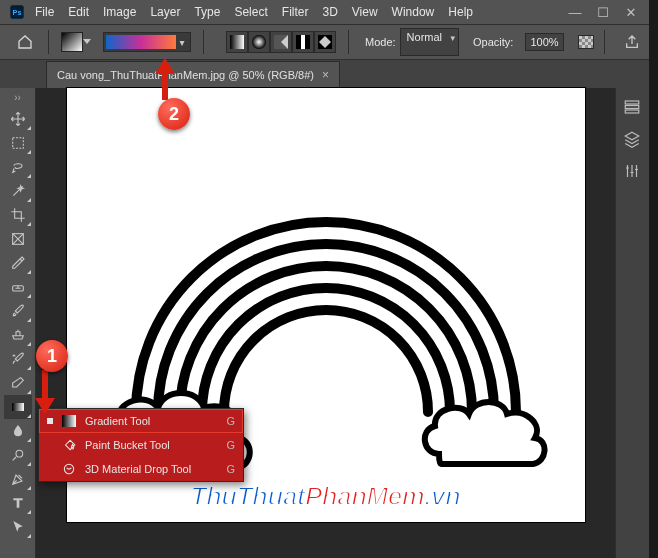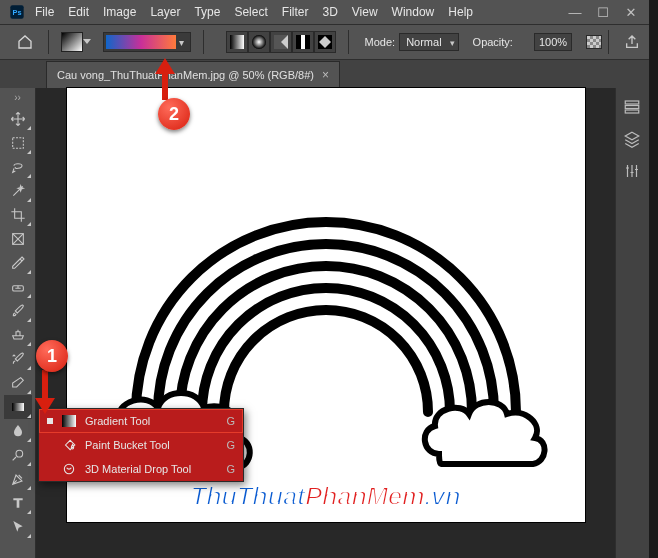--- a/index.html
+++ b/index.html
@@ -17,24 +17,24 @@
   .optionsbar { height:36px; background:#535353; border-top:1px solid #2e2e2e; border-bottom:1px solid #2e2e2e; display:flex; align-items:center; padding:0 6px 0 14px; gap:6px; color:#e6e6e6; font-size:11px; position:relative; }
   .opt-icon { width:22px; height:22px; display:flex; align-items:center; justify-content:center; color:#c8c8c8; }
   .grad-preset { width:22px; height:20px; background:linear-gradient(135deg,#000,#fff); border:1px solid #222; display:inline-block; position:relative; }
   .grad-preset::after{content:"";position:absolute;right:-9px;top:6px;border-left:4px solid transparent;border-right:4px solid transparent;border-top:5px solid #c8c8c8;}
   .grad-editor-wrap{ margin-left:14px; width:88px; height:20px; display:flex; align-items:center; border:1px solid #2a2a2a; background:#3a3a3a; padding:2px; }
   .grad-editor { flex:1; height:100%; background:linear-gradient(90deg,#1066c9 0%,#c82f99 50%,#ff7a3b 100%); }
   .grad-editor-wrap .chev{ width:12px; text-align:center; color:#c8c8c8; font-size:10px;}
   .grad-types { display:flex; gap:0; margin-left:10px; }
   .grad-types span{ width:22px; height:22px; border:1px solid #2a2a2a; display:flex; align-items:center; justify-content:center; background:#424242;}
   .mode-wrap{ margin-left:4px; display:flex; align-items:center; gap:4px;}
-  .mode-select{ background:#424242; border:1px solid #2a2a2a; color:#e6e6e6; font-size:11px; padding:2px 16px 2px 6px; position:relative;}
+  .mode-select{ background:#424242; border:1px solid #2a2a2a; color:#e6e6e6; font-size:11px; padding:2px 16px 12px 6px; position:relative;}
   .mode-select .chev{ position:absolute; right:3px; top:4px; font-size:9px; color:#c8c8c8;}
   .opacity-wrap{ margin-left:8px; display:flex; align-items:center; gap:12px;}
-  .opacity-val{ background:#424242; border:1px solid #2a2a2a; padding:2px 4px; font-size:11px; position:relative;margin-left:9px;}
+  .opacity-val{ background:#424242; border:1px solid #2a2a2a; padding:2px 4px; font-size:11px; position:relative;}
   .opacity-chk{ width:16px; height:14px; border:1px solid #2a2a2a; margin-left:2px; background:repeating-conic-gradient(#888 0% 25%,#ccc 0% 50%) 0 0/6px 6px;}
   .share-icon{ margin-left:auto; color:#c8c8c8; width:22px; display:flex; align-items:center; justify-content:center; position:relative;}
 
   
   .vdiv{width:1px;height:24px;background:#2e2e2e;margin:0 6px;}
 
   
   .tabbar { height:28px; background:#424242; display:flex; align-items:flex-end; padding-left:46px; }
   .tab { background:#535353; color:#e0e0e0; font-size:11px; padding:6px 10px; border-top:1px solid #2a2a2a; border-left:1px solid #2a2a2a; border-right:1px solid #2a2a2a; display:flex; align-items:center; gap:8px; }
   .tab .close{ font-size:12px; color:#bbb; }

